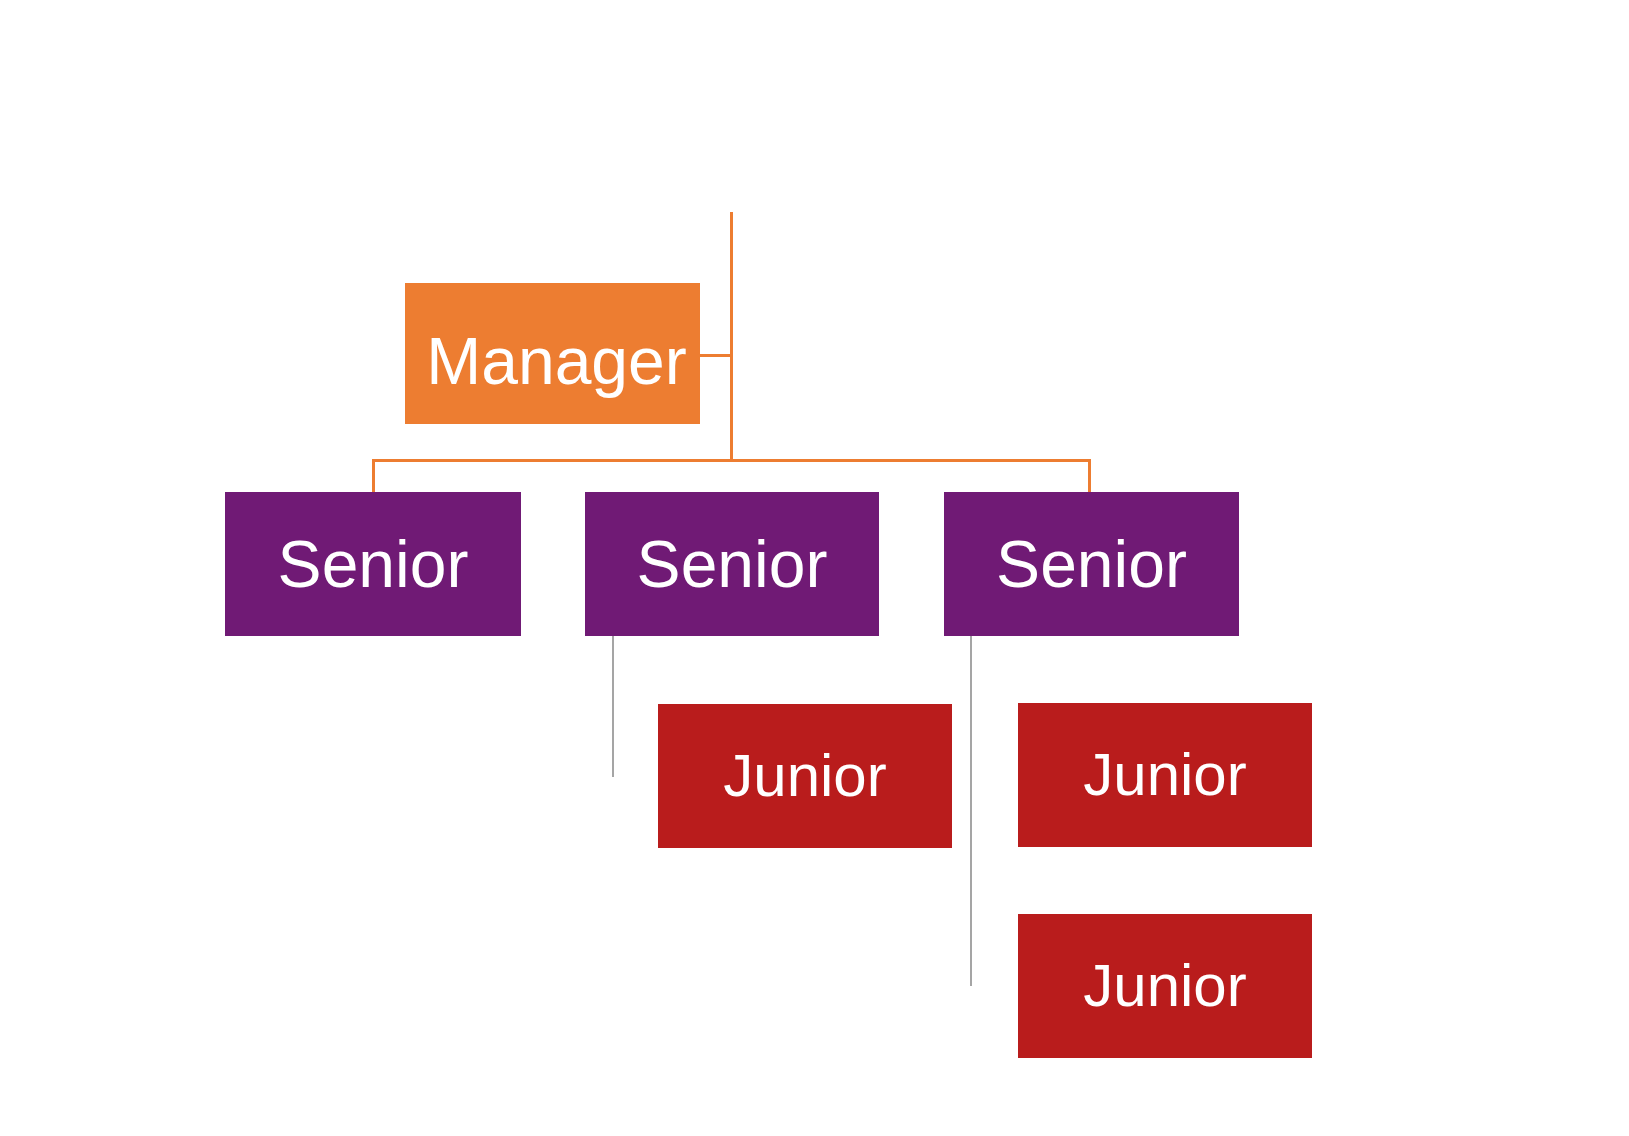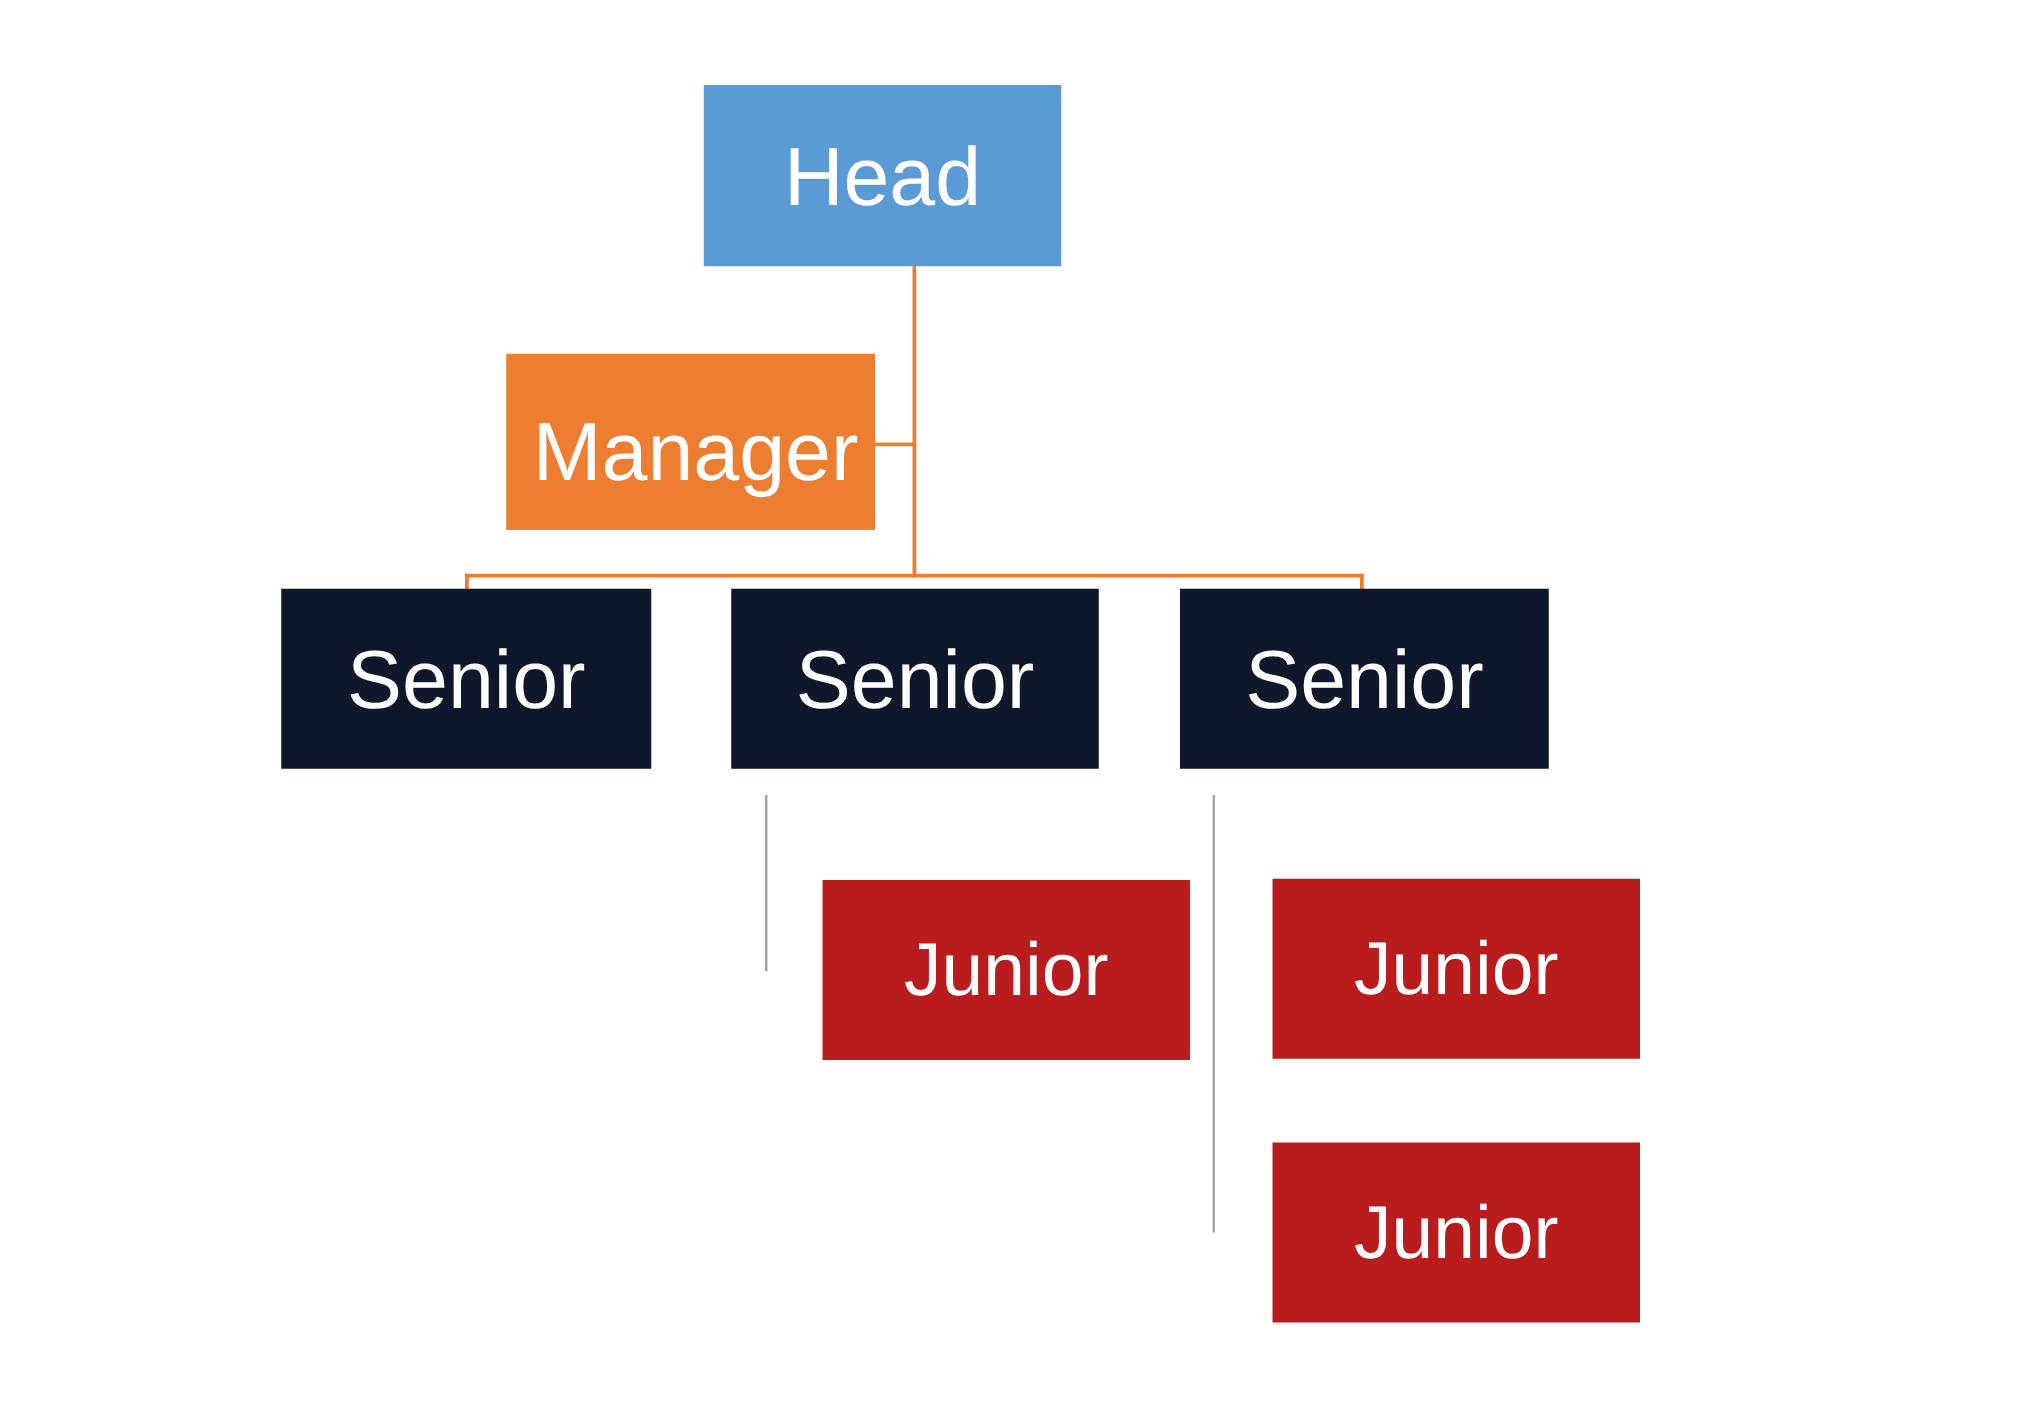--- a/index.html
+++ b/index.html
@@ -49,22 +49,22 @@
     top: 283px;
     width: 295px;
     height: 141px;
     font-size: 66px;
   }
   .node-manager .node-label {
     transform: translateX(4px);
     margin-top: 14px;
   }
   .node-senior {
-    background: #0f172a;
-    top: 471px;
+    background: #701a75;
+    top: 492px;
     height: 144px;
     font-size: 66px;
   }
   .node-senior-1 { left: 225px; width: 296px; }
   .node-senior-2 { left: 585px; width: 294px; }
   .node-senior-3 { left: 944px; width: 295px; }
   .node-junior {
     background: #b91c1c;
     width: 294px;
     height: 144px;
@@ -113,23 +113,20 @@
   <div class="conn conn-orange bus-seniors"></div>
   <div class="conn conn-orange drop-senior-1"></div>
   <div class="conn conn-orange drop-senior-3"></div>
 
   <div class="conn conn-gray conn-v elbow2-v"></div>
   <div class="conn conn-gray conn-h elbow2-h"></div>
   <div class="conn conn-gray conn-v elbow3-v"></div>
   <div class="conn conn-gray conn-h elbow3-h-a"></div>
   <div class="conn conn-gray conn-h elbow3-h-b"></div>
 
-  <div class="node node-head">
-    <span class="node-label">Head</span>
-  </div>
 
   <div class="node node-manager">
     <span class="node-label">Manager</span>
   </div>
 
   <div class="node node-senior node-senior-1">
     <span class="node-label">Senior</span>
   </div>
 
   <div class="node node-senior node-senior-2">

